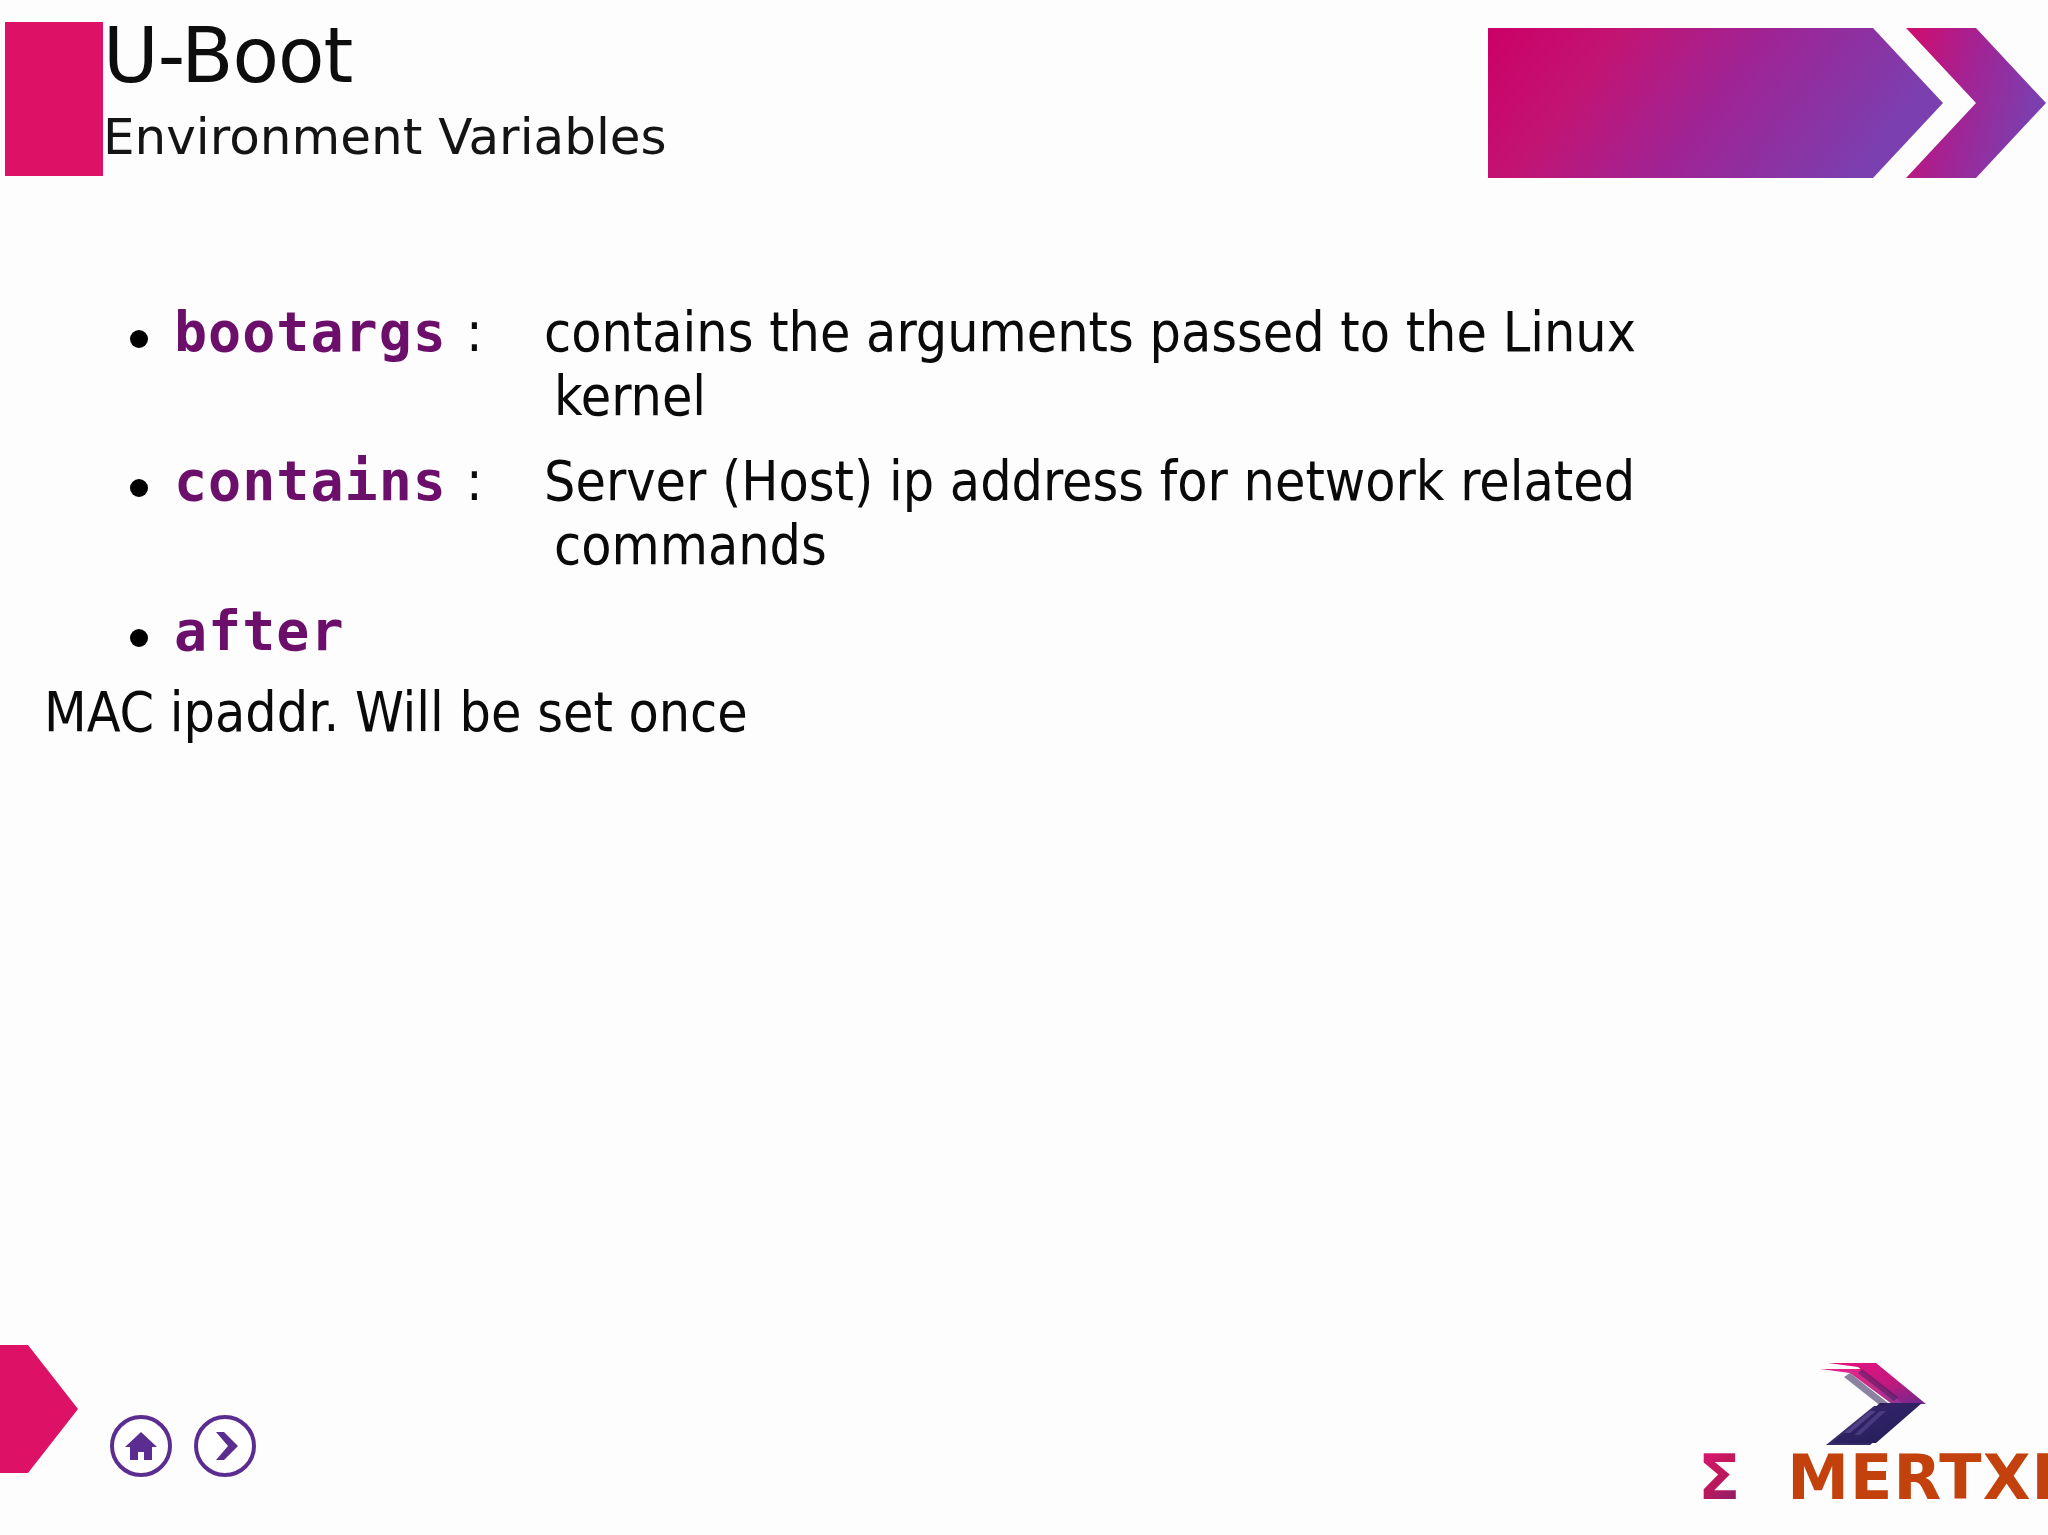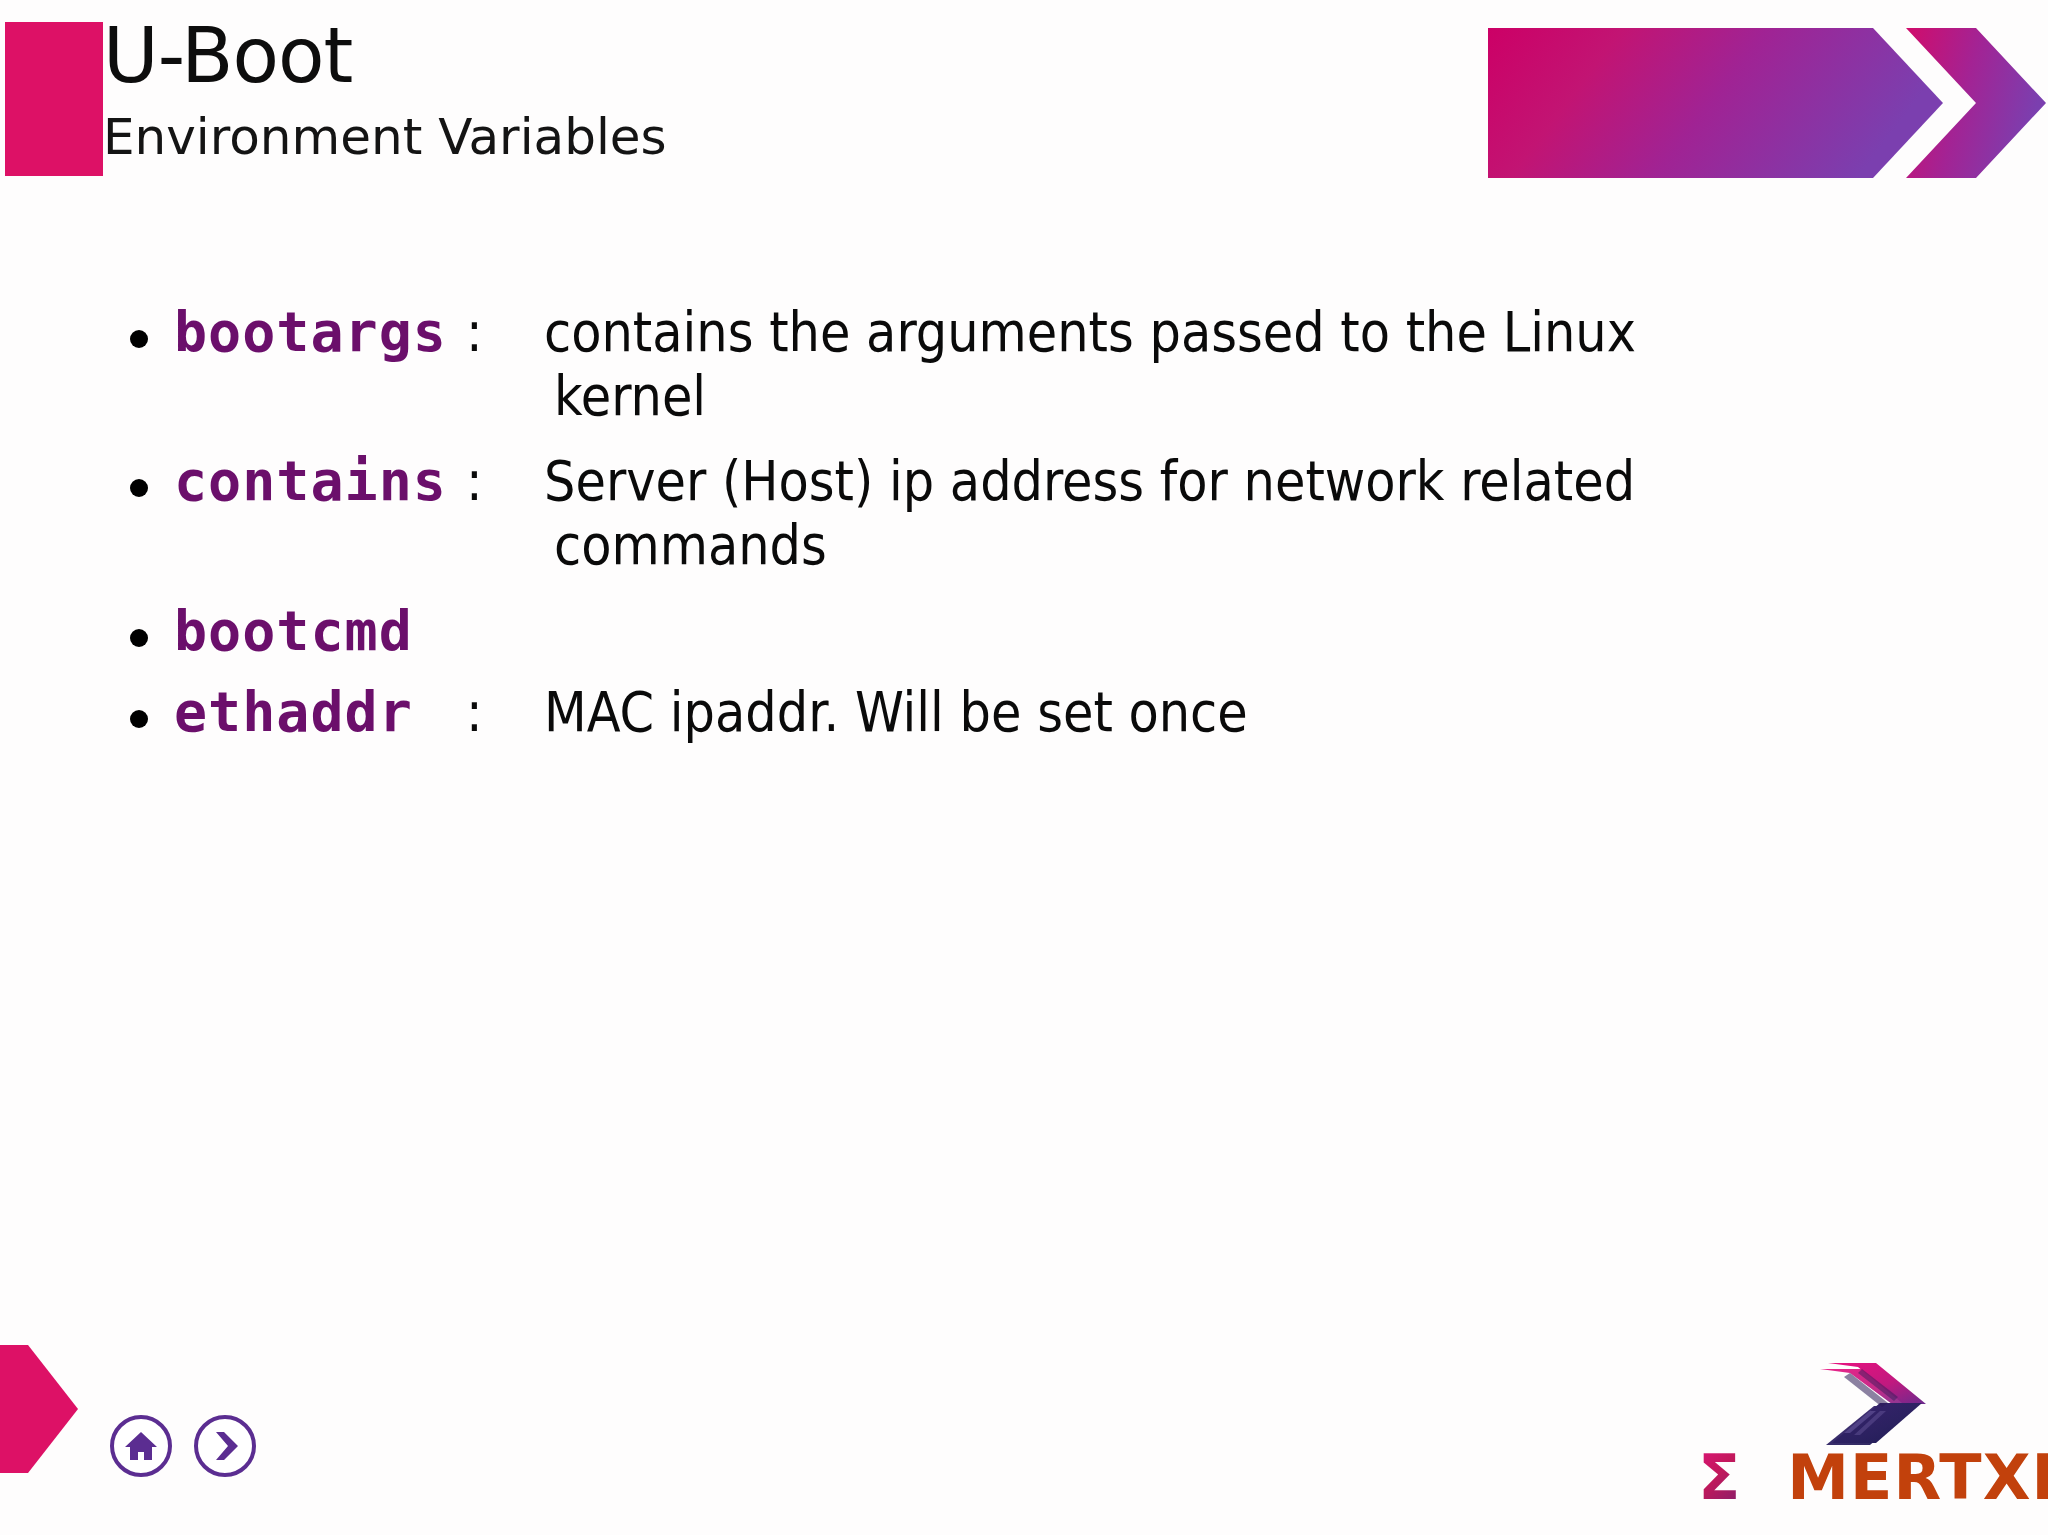--- a/index.html
+++ b/index.html
@@ -258,29 +258,25 @@
     <div class="desc-cell">
       <div class="desc-text desc-hang">
         <span class="colon">:</span><span>Server (Host) ip address for network related commands</span>
       </div>
     </div>
   </div>
 
   <div class="row row-3">
     <div class="label-cell">
       <span class="bullet-dot"></span>
-      <span class="var-name">bootcmd</span>
+      <span class="var-name">after</span>
     </div>
   </div>
 
   <div class="row row-4">
-    <div class="label-cell">
-      <span class="bullet-dot"></span>
-      <span class="var-name">ethaddr</span>
-    </div>
     <div class="desc-cell">
       <div class="desc-text desc-hang">
         <span class="colon">:</span><span>MAC ipaddr. Will be set once</span>
       </div>
     </div>
   </div>
 
 </div>
 
 <div class="footer-arrow">

